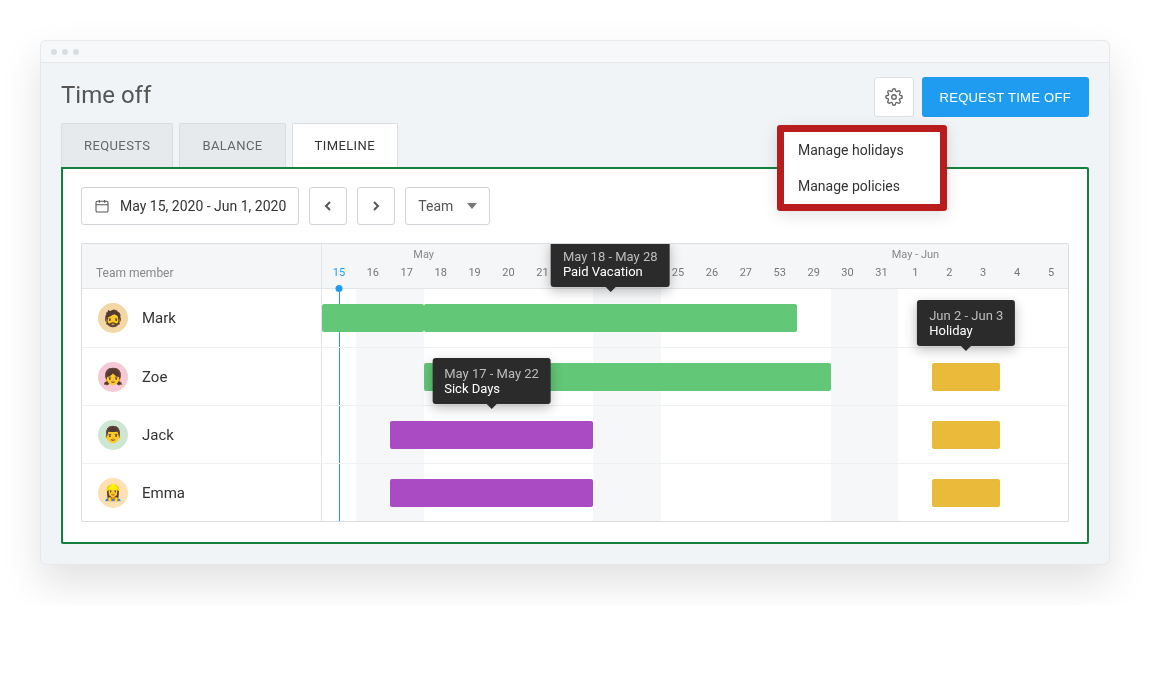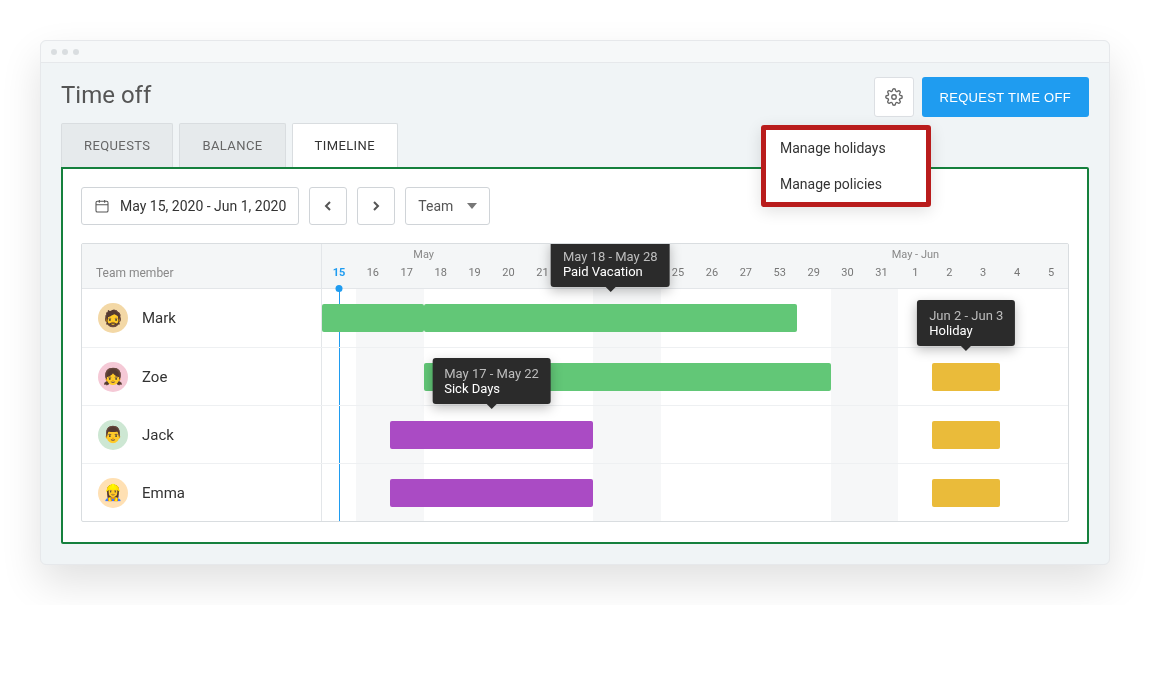--- a/index.html
+++ b/index.html
@@ -69,24 +69,24 @@
     font-size: 13px;
     letter-spacing: 0.3px;
     border: none;
     border-radius: 3px;
     cursor: pointer;
     display: flex; align-items: center;
   }
   .dropdown-menu {
     position: absolute;
     top: 48px;
-    right: 158px;
+    right: 142px;
     width: 170px;
     background: #fff;
-    border: 5px solid #b91c1c;
+    border: 7px solid #b91c1c;
     border-radius: 3px;
     box-shadow: 0 4px 16px rgba(0,0,0,0.12);
     z-index: 10;
   }
   .dropdown-menu .menu-item {
     padding: 10px 14px;
     font-size: 14px;
     color: #333;
     cursor: pointer;
   }
@@ -197,21 +197,21 @@
   }
   .tl-day {
     flex:1;
     text-align:center;
     font-size:11px;
     color:#777;
     padding-top: 22px;
     padding-bottom: 6px;
     position:relative;
   }
-  .tl-day.today { color:#1f9cf0; font-weight:700;}
+  .tl-day.today { color:#1f9cf0; font-weight:400;}
   .tl-day.today::after{
     content:"";
     position:absolute;
     bottom:-4px; left:50%;
     transform:translateX(-50%);
     width:7px;height:7px;border-radius:50%;
     background:#1f9cf0;
   }
   .tl-body { position:relative; }
   .tl-row {

